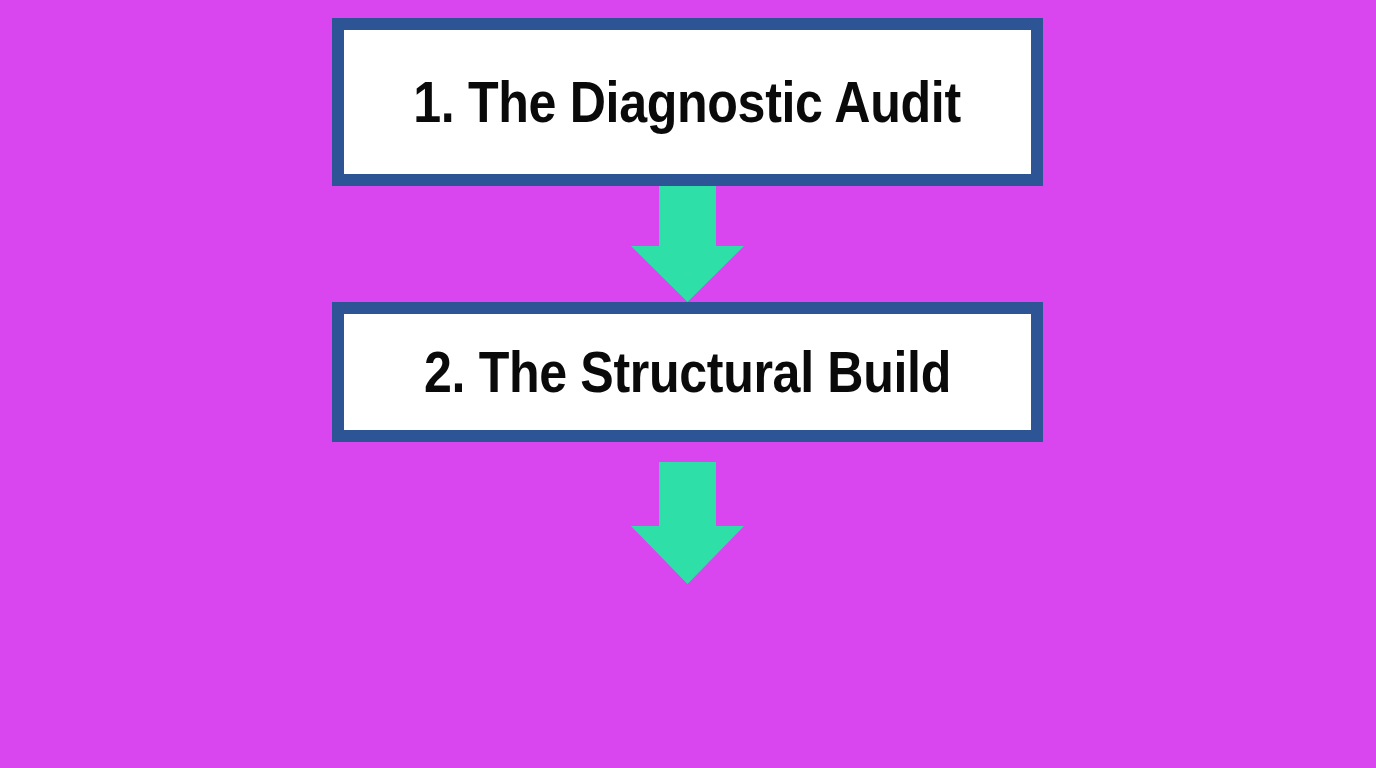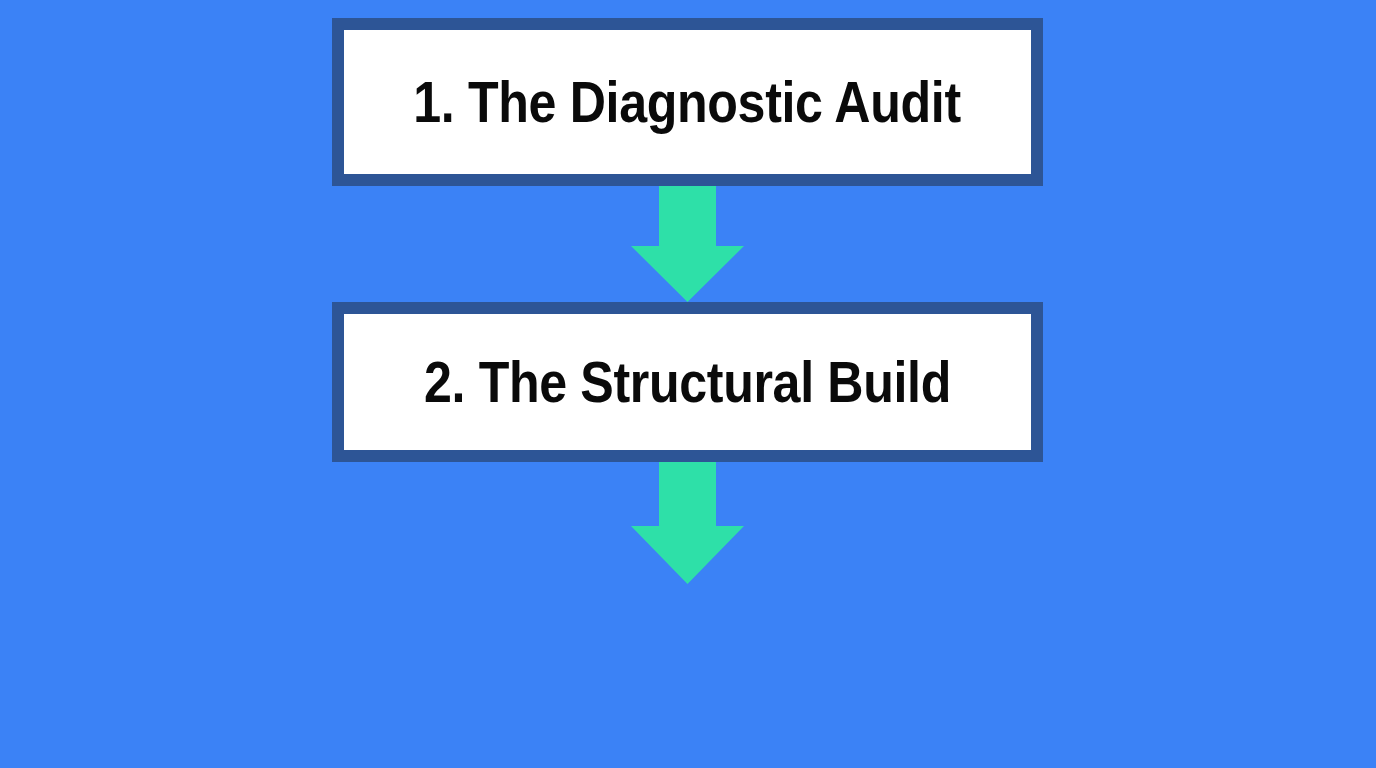--- a/index.html
+++ b/index.html
@@ -8,21 +8,21 @@
     padding: 0;
     background: #ffffff;
   }
   body {
     font-family: "Liberation Sans", "DejaVu Sans", sans-serif;
   }
   #canvas {
     position: relative;
     width: 1376px;
     height: 768px;
-    background: #3b82f6;
+    background: #d946ef;
     overflow: hidden;
   }
   .flow-box {
     position: absolute;
     left: 332px;
     width: 711px;
     box-sizing: border-box;
     background: #ffffff;
     border-style: solid;
     border-width: 12px;
@@ -37,21 +37,21 @@
     font-size: 57px;
     line-height: 1;
     letter-spacing: -0.4px;
     color: #0a0a0a;
     white-space: nowrap;
     transform: scaleX(0.88);
     transform-origin: center center;
     -webkit-font-smoothing: antialiased;
   }
   #box-1 { top: 18px;  height: 168px; }
-  #box-2 { top: 302px; height: 160px; }
+  #box-2 { top: 302px; height: 140px; }
   #box-3 { top: 584px; height: 164px; }
 
   .flow-arrow {
     position: absolute;
     left: 631px;
     width: 113px;
   }
   #arrow-1 { top: 186px; height: 116px; }
   #arrow-2 { top: 462px; height: 122px; }
   .flow-arrow svg {

